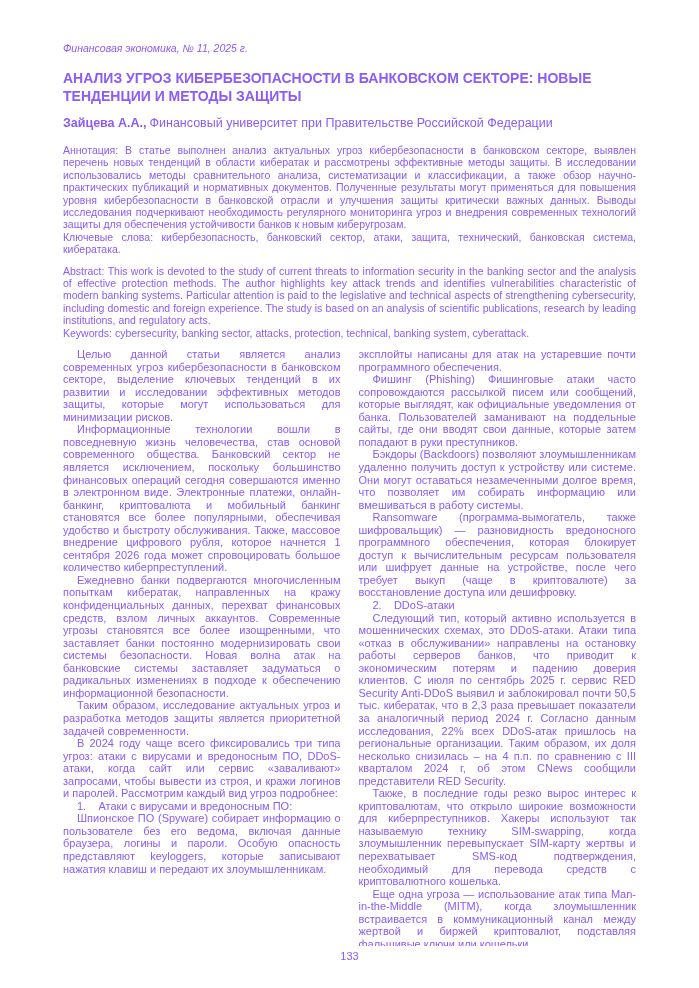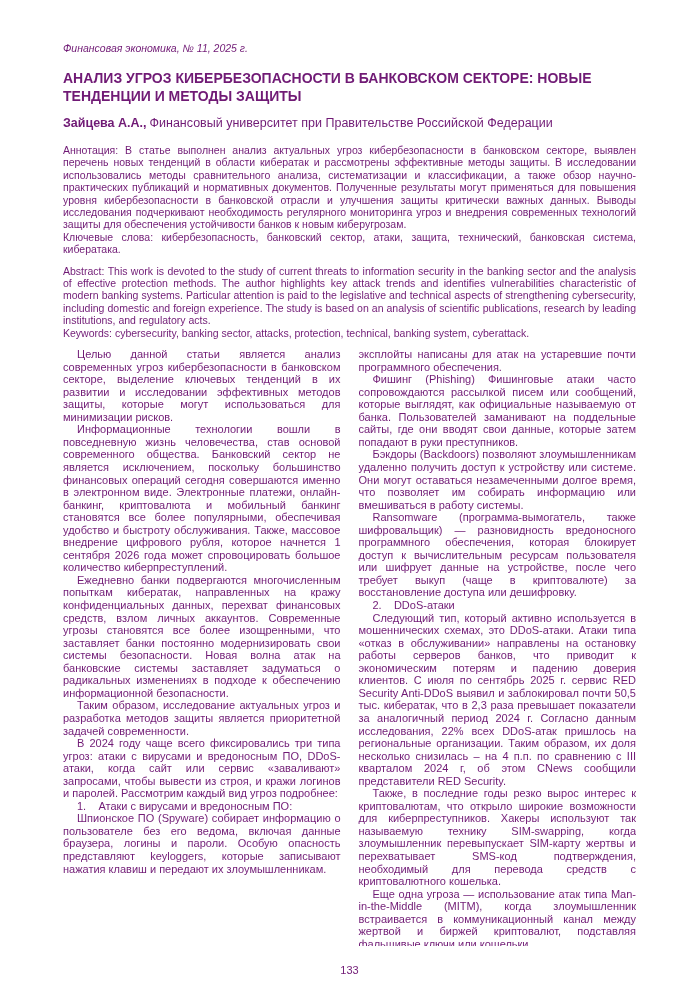--- a/index.html
+++ b/index.html
@@ -1,32 +1,32 @@
 <!DOCTYPE html>
 <html><head>
 <meta charset="utf-8">
 <style>
   html,body{margin:0;padding:0;background:#ffffff;}
   .page{
     width:699px;height:988px;box-sizing:border-box;
     padding:42px 63px 0 63px;position:relative;background:#ffffff;
-    font-family:"Liberation Sans",sans-serif;color:#701a75;
+    font-family:"Liberation Sans",sans-serif;color:#8b5cf6;
     overflow:hidden;
   }
   .journal-header{font-style:italic;font-size:10.5px;line-height:13px;margin-bottom:14px;}
   .title{font-size:14px;font-weight:bold;line-height:18px;margin:0 0 11px 0;}
   .author-line{font-size:12.5px;line-height:15px;margin-bottom:13px;}
   .author-name{font-weight:bold;margin-right:3px;}
   .front{margin-bottom:9px;}
   .fm{margin:0;font-size:10.5px;line-height:12.4px;text-align:justify;}
   .body-columns{display:flex;gap:18px;height:598px;overflow:hidden;}
   .col{flex:1;min-width:0;}
   .para{margin:0;font-size:11px;line-height:12.55px;text-align:justify;text-indent:14px;}
   .no-indent{text-indent:0;}
-  .footer{position:absolute;bottom:12px;left:0;width:100%;text-align:center;font-size:11px;}
+  .footer{position:absolute;bottom:26px;left:0;width:100%;text-align:center;font-size:11px;}
 </style>
 </head>
 <body>
 
 <div class="page">
 
   <div class="journal-header">Финансовая экономика, № 11, 2025 г.</div>
 
   <h1 class="title">АНАЛИЗ УГРОЗ КИБЕРБЕЗОПАСНОСТИ В БАНКОВСКОМ СЕКТОРЕ: НОВЫЕ ТЕНДЕНЦИИ И МЕТОДЫ ЗАЩИТЫ</h1>
 
@@ -49,21 +49,21 @@
         <p class="para">Целью данной статьи является анализ современных угроз кибербезопасности в банковском секторе, выделение ключевых тенденций в их развитии и исследовании эффективных методов защиты, которые могут использоваться для минимизации рисков.</p>
         <p class="para">Информационные технологии вошли в повседневную жизнь человечества, став основой современного общества. Банковский сектор не является исключением, поскольку большинство финансовых операций сегодня совершаются именно в электронном виде. Электронные платежи, онлайн-банкинг, криптовалюта и мобильный банкинг становятся все более популярными, обеспечивая удобство и быстроту обслуживания. Также, массовое внедрение цифрового рубля, которое начнется 1 сентября 2026 года может спровоцировать большое количество киберпреступлений.</p>
         <p class="para">Ежедневно банки подвергаются многочисленным попыткам кибератак, направленных на кражу конфиденциальных данных, перехват финансовых средств, взлом личных аккаунтов. Современные угрозы становятся все более изощренными, что заставляет банки постоянно модернизировать свои системы безопасности. Новая волна атак на банковские системы заставляет задуматься о радикальных изменениях в подходе к обеспечению информационной безопасности.</p>
         <p class="para">Таким образом, исследование актуальных угроз и разработка методов защиты является приоритетной задачей современности.</p>
         <p class="para">В 2024 году чаще всего фиксировались три типа угроз: атаки с вирусами и вредоносным ПО, DDoS-атаки, когда сайт или сервис «заваливают» запросами, чтобы вывести из строя, и кражи логинов и паролей. Рассмотрим каждый вид угроз подробнее:</p>
         <p class="para">1.&nbsp;&nbsp;&nbsp;&nbsp;Атаки с вирусами и вредоносным ПО:</p>
         <p class="para">Шпионское ПО (Spyware) собирает информацию о пользователе без его ведома, включая данные браузера, логины и пароли. Особую опасность представляют keyloggers, которые записывают нажатия клавиш и передают их злоумышленникам.</p>
       </div>
     <div class="col">
         <p class="para no-indent">эксплойты написаны для атак на устаревшие почти программного обеспечения.</p>
-        <p class="para">Фишинг (Phishing) Фишинговые атаки часто сопровождаются рассылкой писем или сообщений, которые выглядят, как официальные называемую от банка. Пользователей заманивают на поддельные сайты, где они вводят свои данные, которые затем попадают в руки преступников.</p>
+        <p class="para">Фишинг (Phishing) Фишинговые атаки часто сопровождаются рассылкой писем или сообщений, которые выглядят, как официальные уведомления от банка. Пользователей заманивают на поддельные сайты, где они вводят свои данные, которые затем попадают в руки преступников.</p>
         <p class="para">Бэкдоры (Backdoors) позволяют злоумышленникам удаленно получить доступ к устройству или системе. Они могут оставаться незамеченными долгое время, что позволяет им собирать информацию или вмешиваться в работу системы.</p>
         <p class="para">Ransomware (программа-вымогатель, также шифровальщик) — разновидность вредоносного программного обеспечения, которая блокирует доступ к вычислительным ресурсам пользователя или шифрует данные на устройстве, после чего требует выкуп (чаще в криптовалюте) за восстановление доступа или дешифровку.</p>
         <p class="para">2.&nbsp;&nbsp;&nbsp;&nbsp;DDoS-атаки</p>
         <p class="para">Следующий тип, который активно используется в мошеннических схемах, это DDoS-атаки. Атаки типа «отказ в обслуживании» направлены на остановку работы серверов банков, что приводит к экономическим потерям и падению доверия клиентов. С июля по сентябрь 2025 г. сервис RED Security Anti-DDoS выявил и заблокировал почти 50,5 тыс. кибератак, что в 2,3 раза превышает показатели за аналогичный период 2024 г. Согласно данным исследования, 22% всех DDoS-атак пришлось на региональные организации. Таким образом, их доля несколько снизилась – на 4 п.п. по сравнению с III кварталом 2024 г, об этом CNews сообщили представители RED Security.</p>
         <p class="para">Также, в последние годы резко вырос интерес к криптовалютам, что открыло широкие возможности для киберпреступников. Хакеры используют так называемую технику SIM-swapping, когда злоумышленник перевыпускает SIM-карту жертвы и перехватывает SMS-код подтверждения, необходимый для перевода средств с криптовалютного кошелька.</p>
         <p class="para">Еще одна угроза — использование атак типа Man-in-the-Middle (MITM), когда злоумышленник встраивается в коммуникационный канал между жертвой и биржей криптовалют, подставляя фальшивые ключи или кошельки.</p>
       </div>
   </div>
 
   <div class="footer">133</div>

